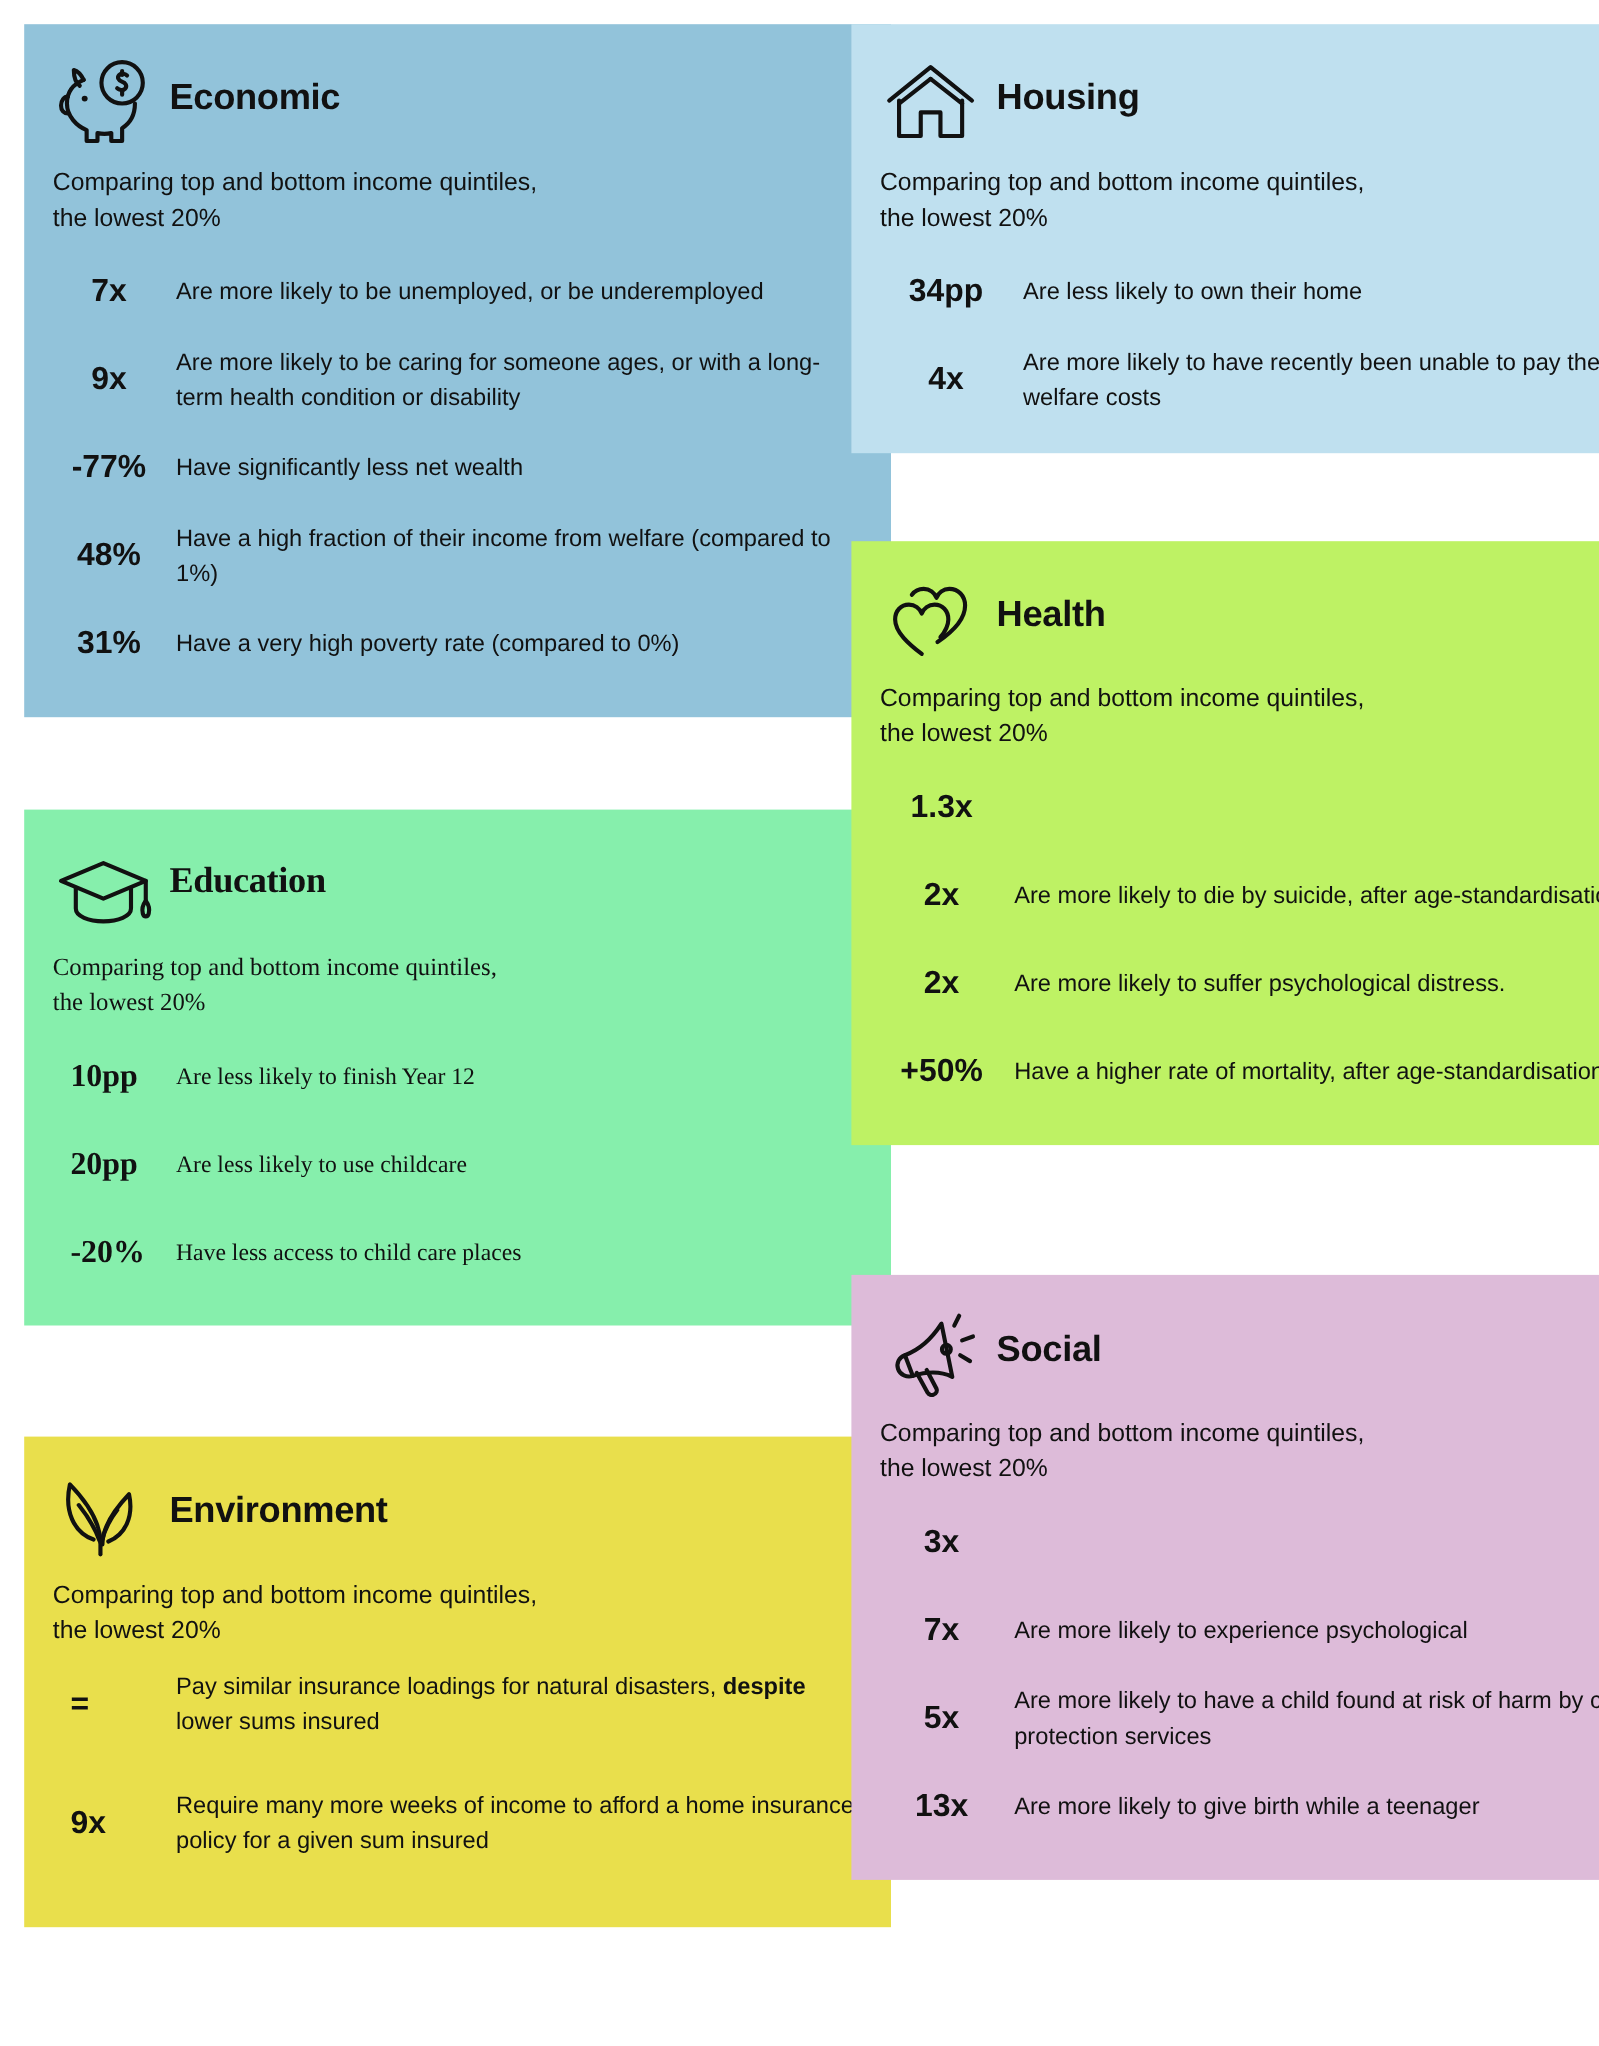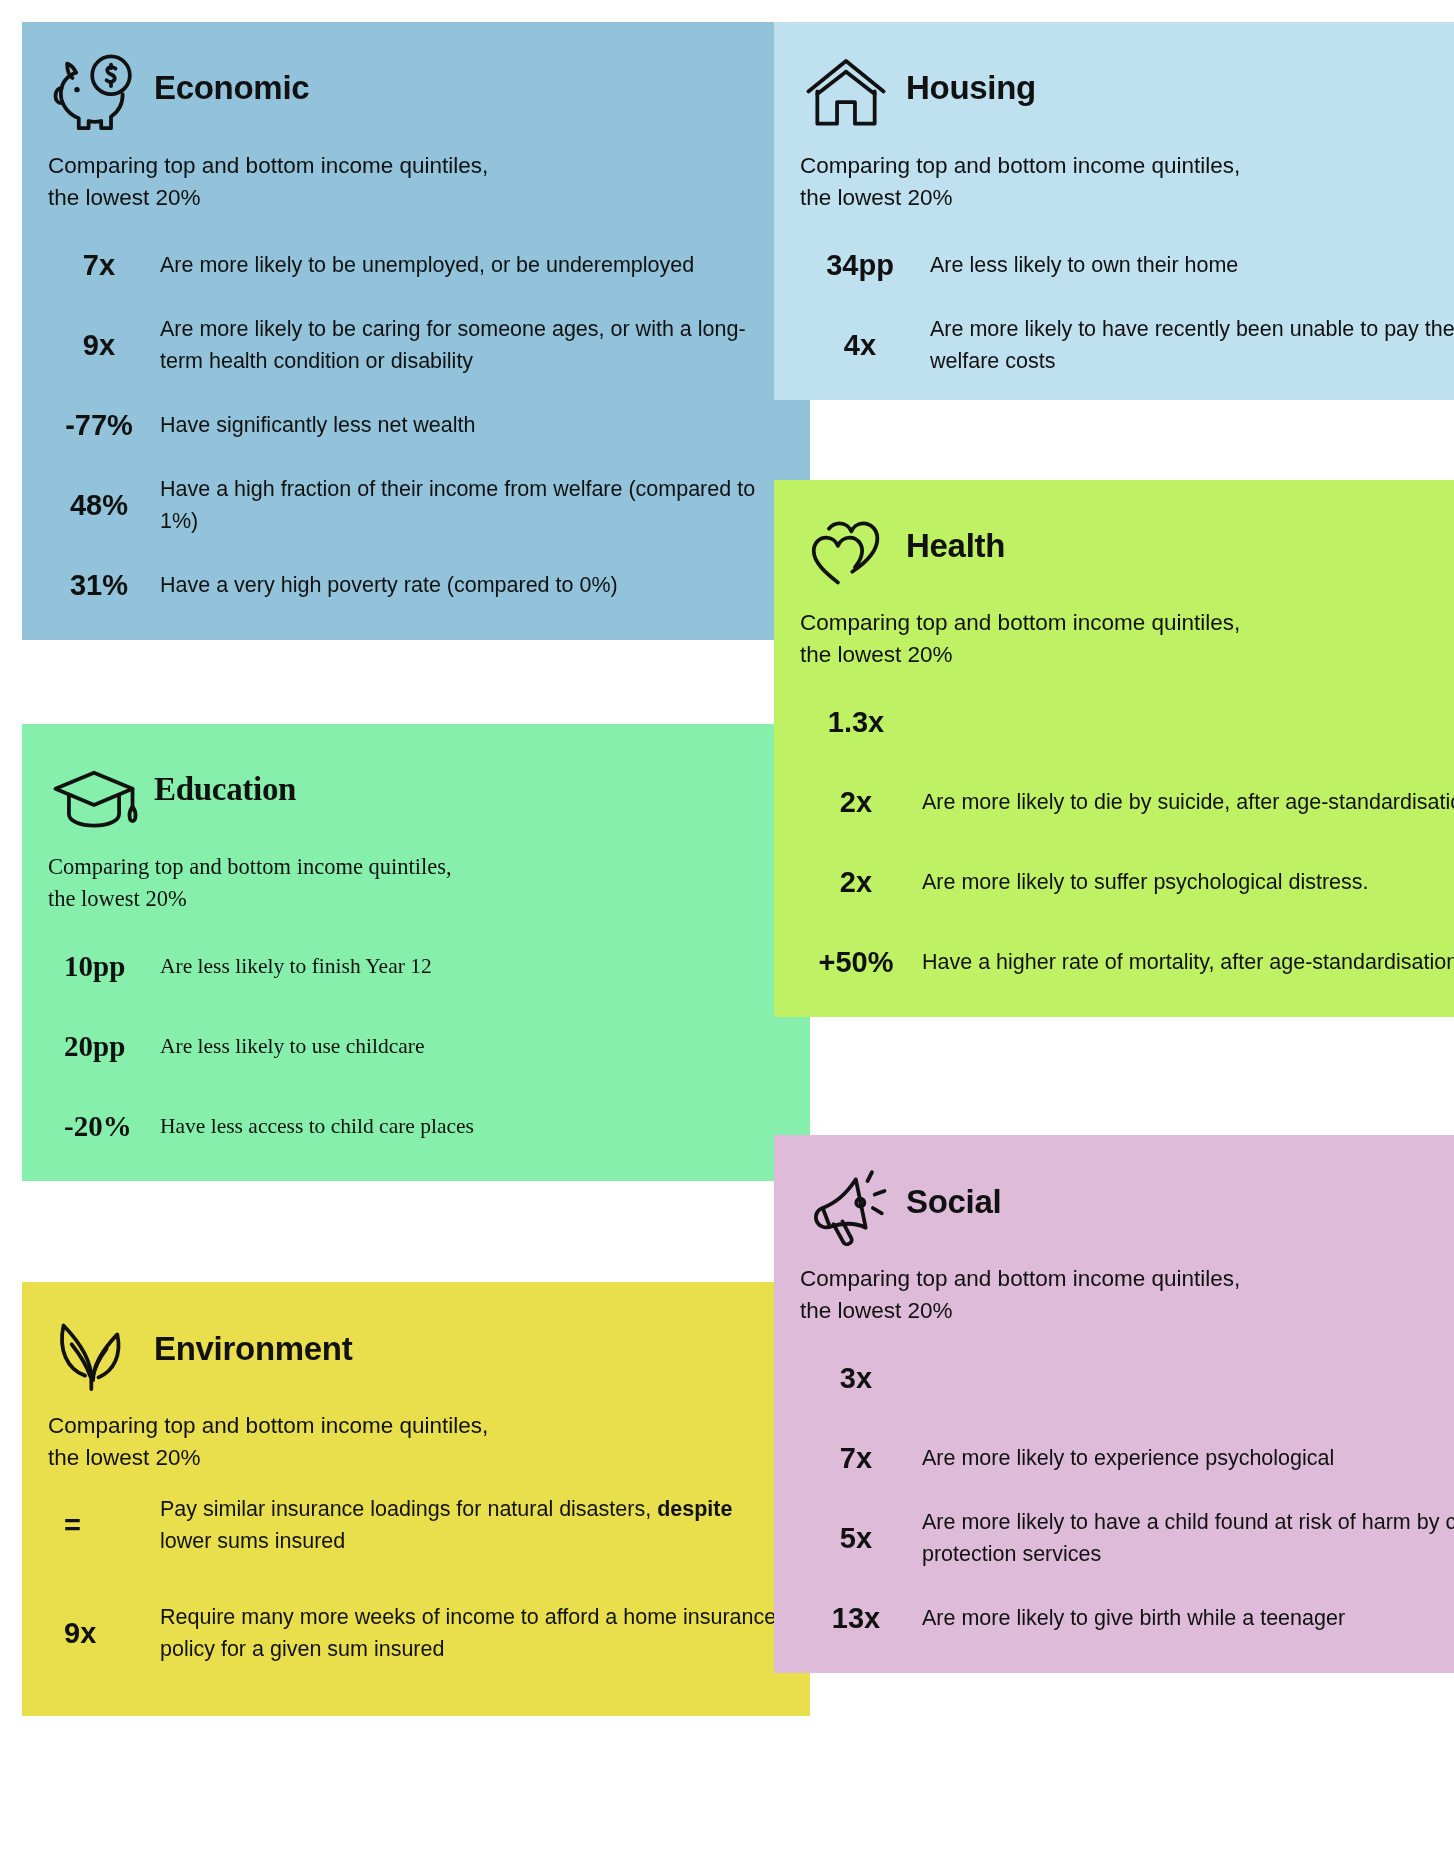--- a/index.html
+++ b/index.html
@@ -28,21 +28,21 @@
   .col {
     display: flex;
     flex-direction: column;
   }
   .col-left  { grid-column: 1; }
   .col-gap   { grid-column: 2; }
   .col-right { grid-column: 3; }
 
   .card {
     box-sizing: border-box;
-    padding: 22px 26px 14px 26px;
+    padding: 22px 26px 26px 26px;
     width: 788px;
   }
 
   
   .card-head {
     display: flex;
     align-items: flex-end;
     gap: 14px;
     margin-bottom: 10px;
   }

